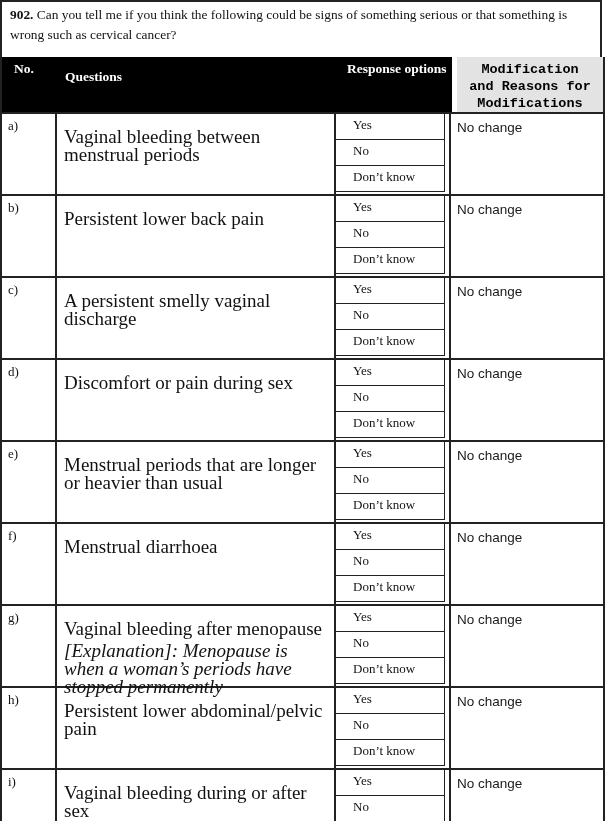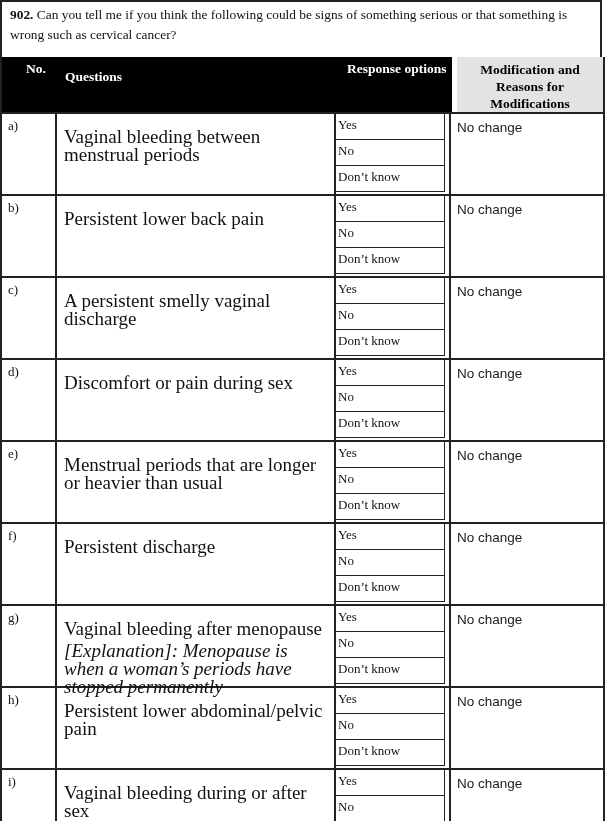--- a/index.html
+++ b/index.html
@@ -29,45 +29,45 @@
   .tbl{
     position:absolute;top:57px;left:0;width:605px;height:764px;
     border-left:2px solid var(--border);
     border-right:2px solid var(--border);
   }
   .thead{display:flex;height:55px;}
   .thead-black{
     position:relative;width:450px;background:var(--header-bg);
     color:var(--header-text);font-weight:bold;font-size:13.5px;
   }
-  .th-no{position:absolute;left:24px;top:4px;}
+  .th-no{position:absolute;left:12px;top:4px;}
   .th-q{position:absolute;left:63px;top:12px;}
   .th-resp{position:absolute;left:345px;top:4px;}
   .thead-gap{width:5px;background:#ffffff;}
   .thead-gray{
     flex:1;background:var(--mod-header-bg);color:#000;
     font-weight:bold;font-size:13.5px;line-height:17px;
-    text-align:center;padding:4px 10px 0 10px;
+    text-align:center;padding:4px 10px 0 10px;font-family:Liberation Mono, monospace;
   }
   .trow{display:flex;height:82px;border-top:2px solid var(--border);}
   .c-no{
     width:55px;border-right:2px solid var(--border);
     padding:4px 0 0 6px;font-size:13px;
   }
   .c-q{
     width:279px;border-right:2px solid var(--border);
     padding:14px 8px 0 7px;font-size:19px;line-height:18px;
   }
   .qexpl{font-style:italic;margin-top:4px;}
   .c-resp{width:115px;border-right:2px solid var(--border);}
   .opt{
     width:109px;height:26px;
     border-right:1px solid var(--border);
     border-bottom:1px solid var(--border);
-    padding:3px 0 0 2px;font-size:13px;
+    padding:3px 0 0 17px;font-size:13px;
   }
   .c-mod{
     flex:1;font-family:"Liberation Sans", sans-serif;
     font-size:13.5px;color:#1a1a1a;padding:6px 0 4px 6px;
   }
 </style>
 </head>
 <body>
 
 <div class="page">
@@ -155,21 +155,21 @@
       <div class="opt">Yes</div>
       <div class="opt">No</div>
       <div class="opt">Don’t know</div>
     </div>
     <div class="c-mod">No change</div>
   </div>
 
   <div class="trow">
     <div class="c-no">f)</div>
     <div class="c-q">
-      <div class="qmain">Persistent discharge</div>
+      <div class="qmain">Menstrual diarrhoea</div>
 
     </div>
     <div class="c-resp">
       <div class="opt">Yes</div>
       <div class="opt">No</div>
       <div class="opt">Don’t know</div>
     </div>
     <div class="c-mod">No change</div>
   </div>
 

